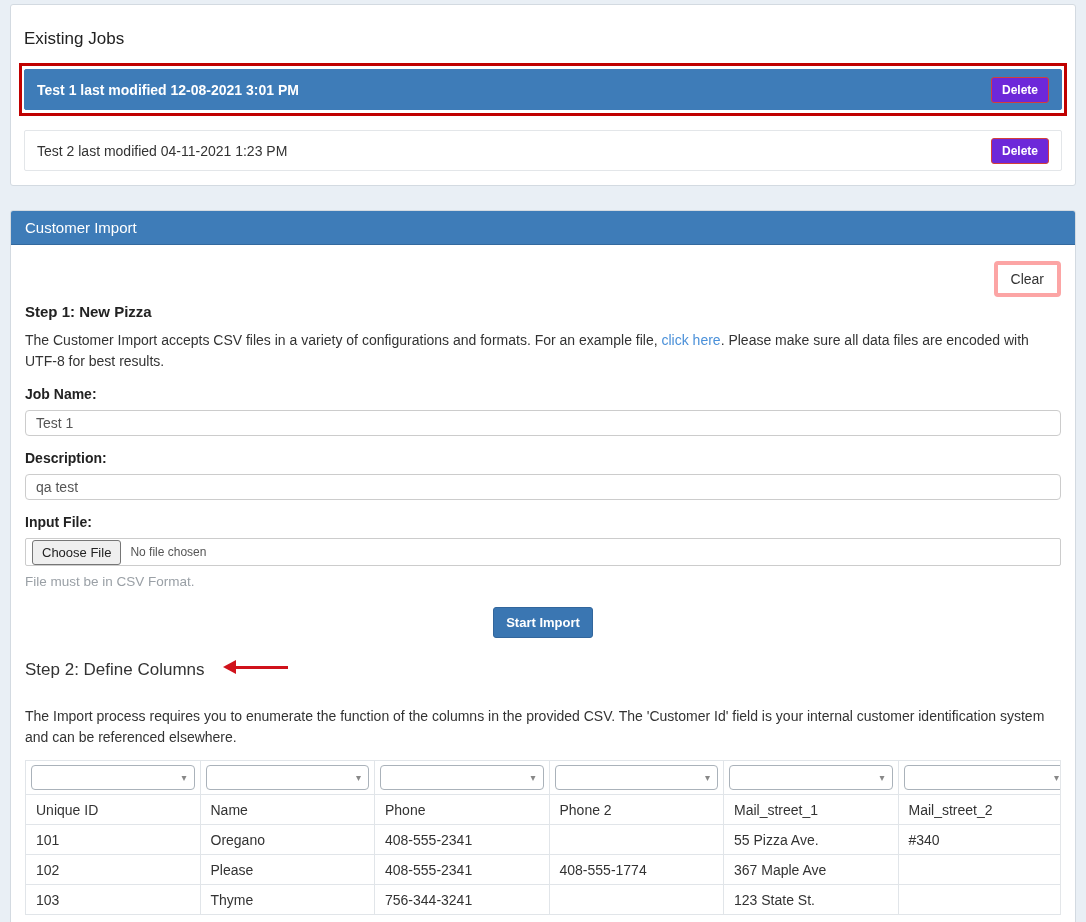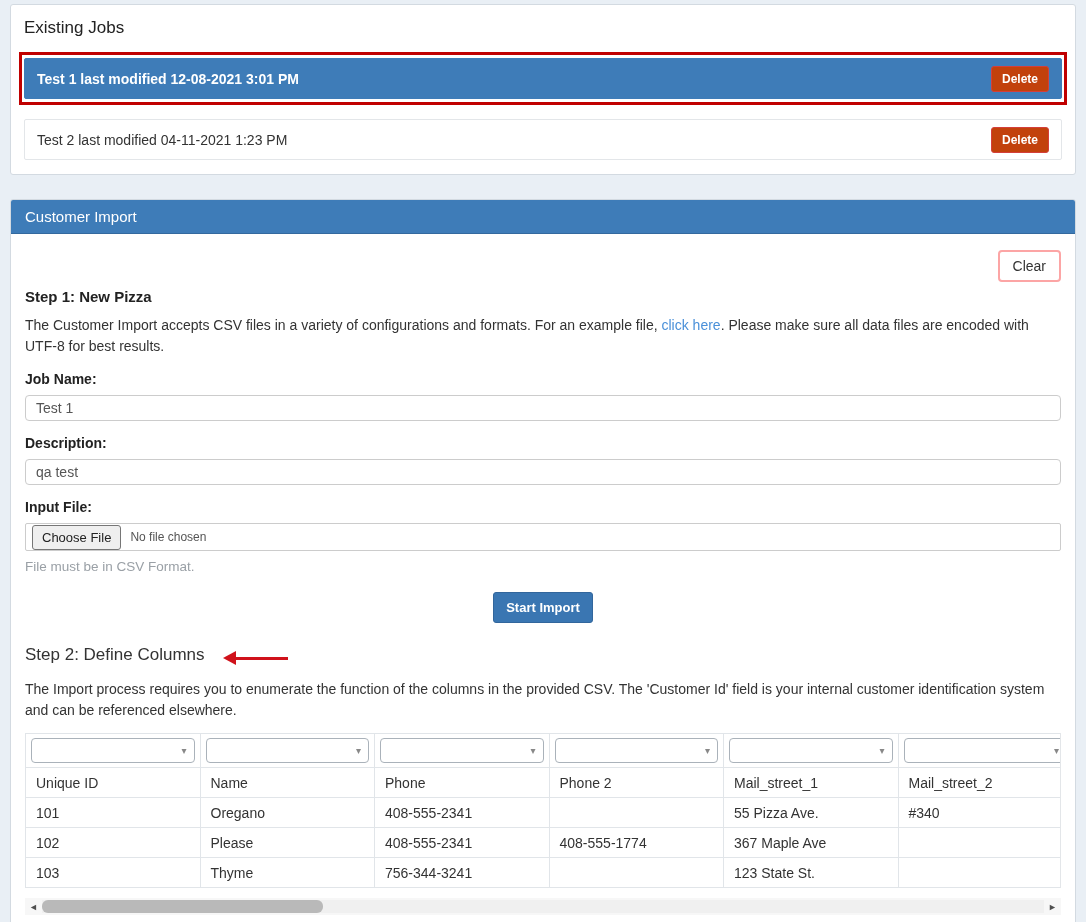--- a/index.html
+++ b/index.html
@@ -13,21 +13,21 @@
     overflow: hidden;
   }
   .page { padding: 4px 10px 10px 10px; }
 
   
   .panel {
     background: #fff;
     border: 1px solid #d3dae1;
     border-radius: 3px;
   }
-  .jobs-panel { padding: 13px 13px 14px 13px; }
+  .jobs-panel { padding: 24px 13px 14px 13px; }
   .jobs-title { font-size: 17px; color: #222; margin-bottom: 10px; }
   .jobs-list { position: relative; }
   .annotation-box {
     position: absolute;
     left: -5px; right: -5px; top: -6px; height: 53px;
     border: 3px solid #c00000;
     pointer-events: none;
     z-index: 3;
   }
   .job-row {
@@ -45,21 +45,21 @@
   }
   .job-row:last-child { margin-bottom: 0; align-items: center; }
   .job-row.selected {
     background: #3e7cb8;
     border-color: #3e7cb8;
     color: #fff;
     font-weight: bold;
   }
   .delete-btn {
     margin-left: auto;
-    background: #c2410c;
+    background: #6d28d9;
     color: #fff;
     border: 1px solid #d43f3a;
     border-radius: 3px;
     font-family: "Liberation Sans", sans-serif;
     font-size: 12px;
     font-weight: bold;
     padding: 5px 10px;
     cursor: pointer;
   }
 
@@ -70,21 +70,21 @@
     color: #fff;
     font-size: 15px;
     padding: 8px 14px;
     border-bottom: 1px solid #33699e;
   }
   .import-body { padding: 16px 14px 16px 14px; }
 
   .clear-row { display: flex; justify-content: flex-end; margin-bottom: 6px; }
   .clear-btn {
     background: #fff;
-    border: 2px solid #fca5a5;
+    border: 4px solid #fca5a5;
     border-radius: 4px;
     color: #333;
     font-family: "Liberation Sans", sans-serif;
     font-size: 14px;
     padding: 6px 13px;
     cursor: pointer;
   }
 
   .step1-heading { font-size: 15px; font-weight: bold; color: #222; margin: 4px 0 10px 0; }
   .para { font-size: 14px; color: #333; line-height: 1.5; margin-bottom: 12px; max-width: 1040px; }
@@ -131,21 +131,21 @@
     border-radius: 3px;
     color: #fff;
     font-family: "Liberation Sans", sans-serif;
     font-size: 13px;
     font-weight: bold;
     padding: 7px 12px;
     cursor: pointer;
   }
   .start-row { display: flex; justify-content: center; margin-top: 18px; }
 
-  .step2-row { display: flex; align-items: flex-end; margin-top: 22px; margin-bottom: 14px; }
+  .step2-row { display: flex; align-items: flex-start; margin-top: 22px; margin-bottom: 26px; }
   .step2-heading { font-size: 17px; font-weight: normal; color: #333; }
   .red-arrow { display: flex; align-items: center; margin-left: 18px; }
   .red-arrow .head {
     width: 0; height: 0;
     border-top: 7px solid transparent;
     border-bottom: 7px solid transparent;
     border-right: 13px solid #d0121b;
   }
   .red-arrow .shaft { width: 52px; height: 3px; background: #d0121b; }
 

